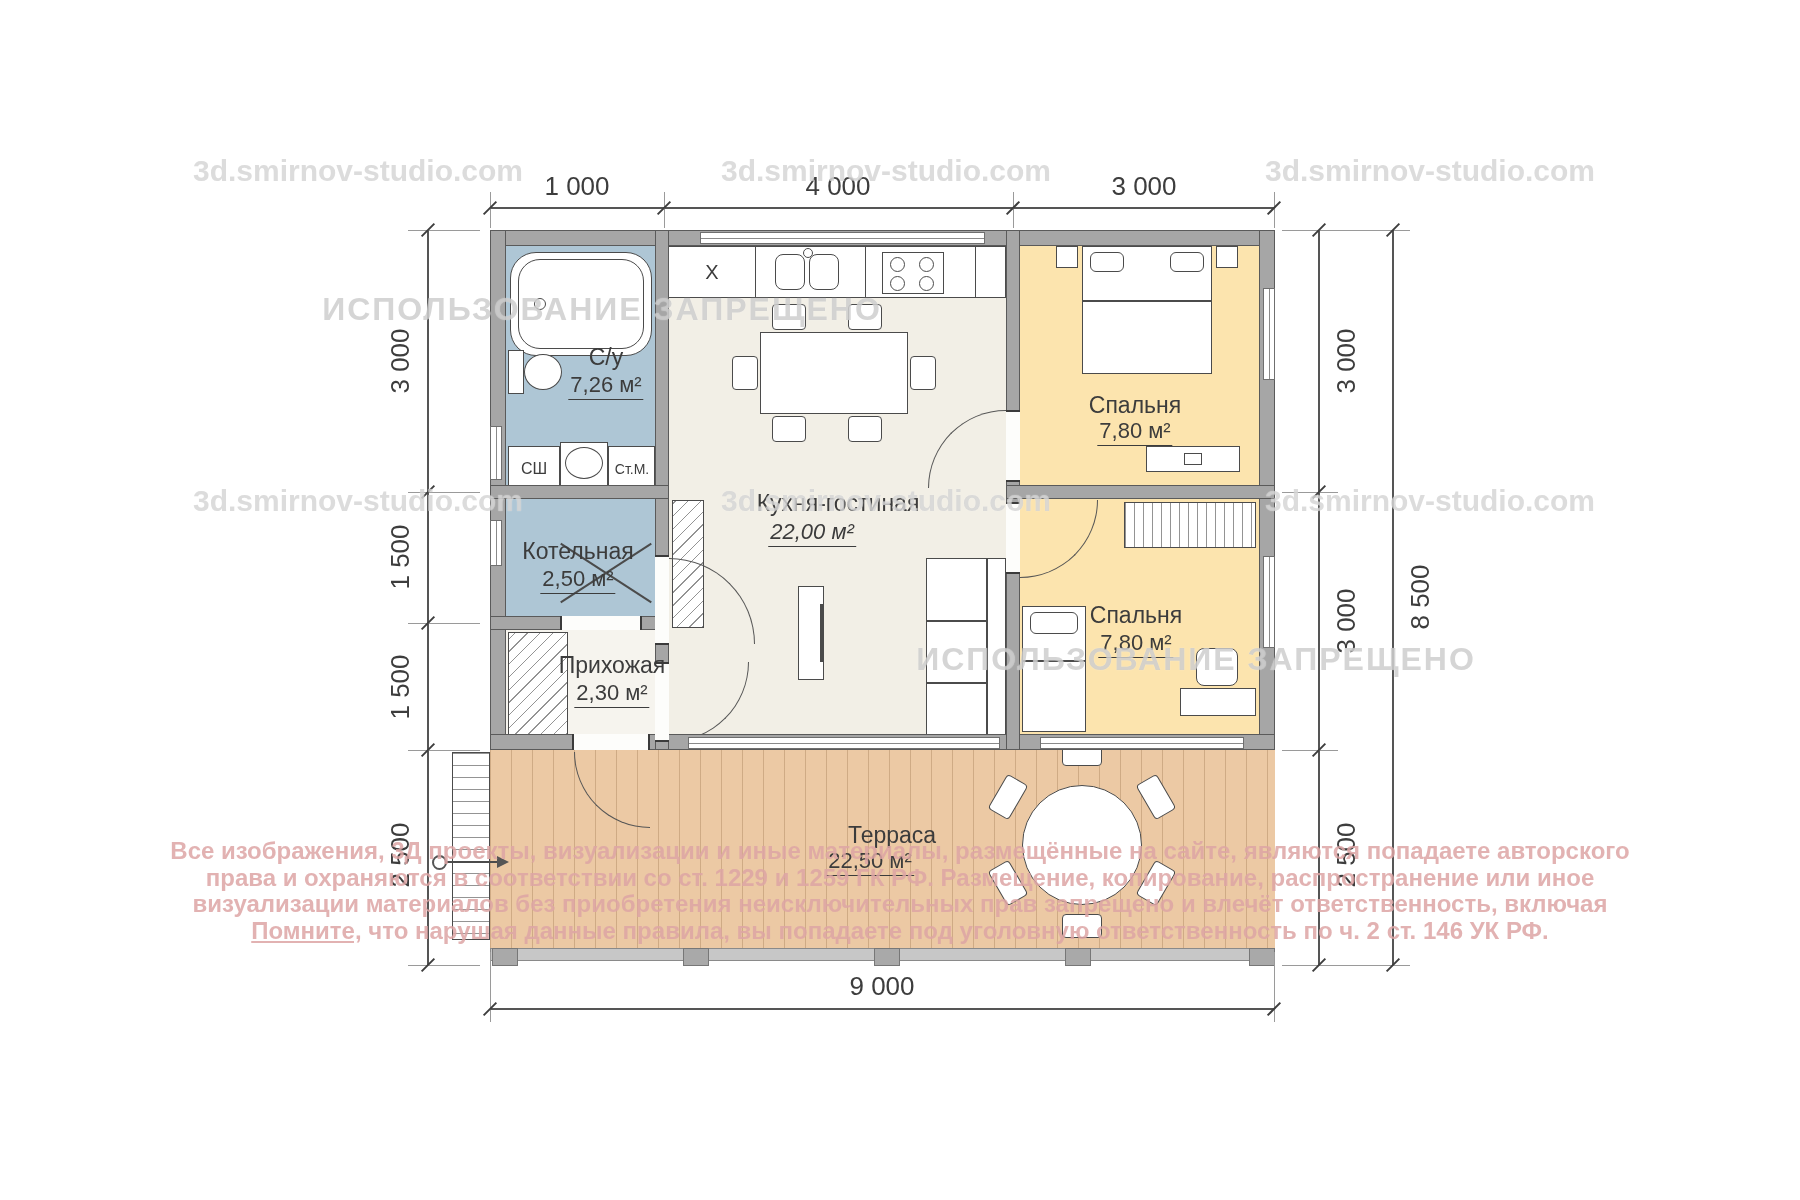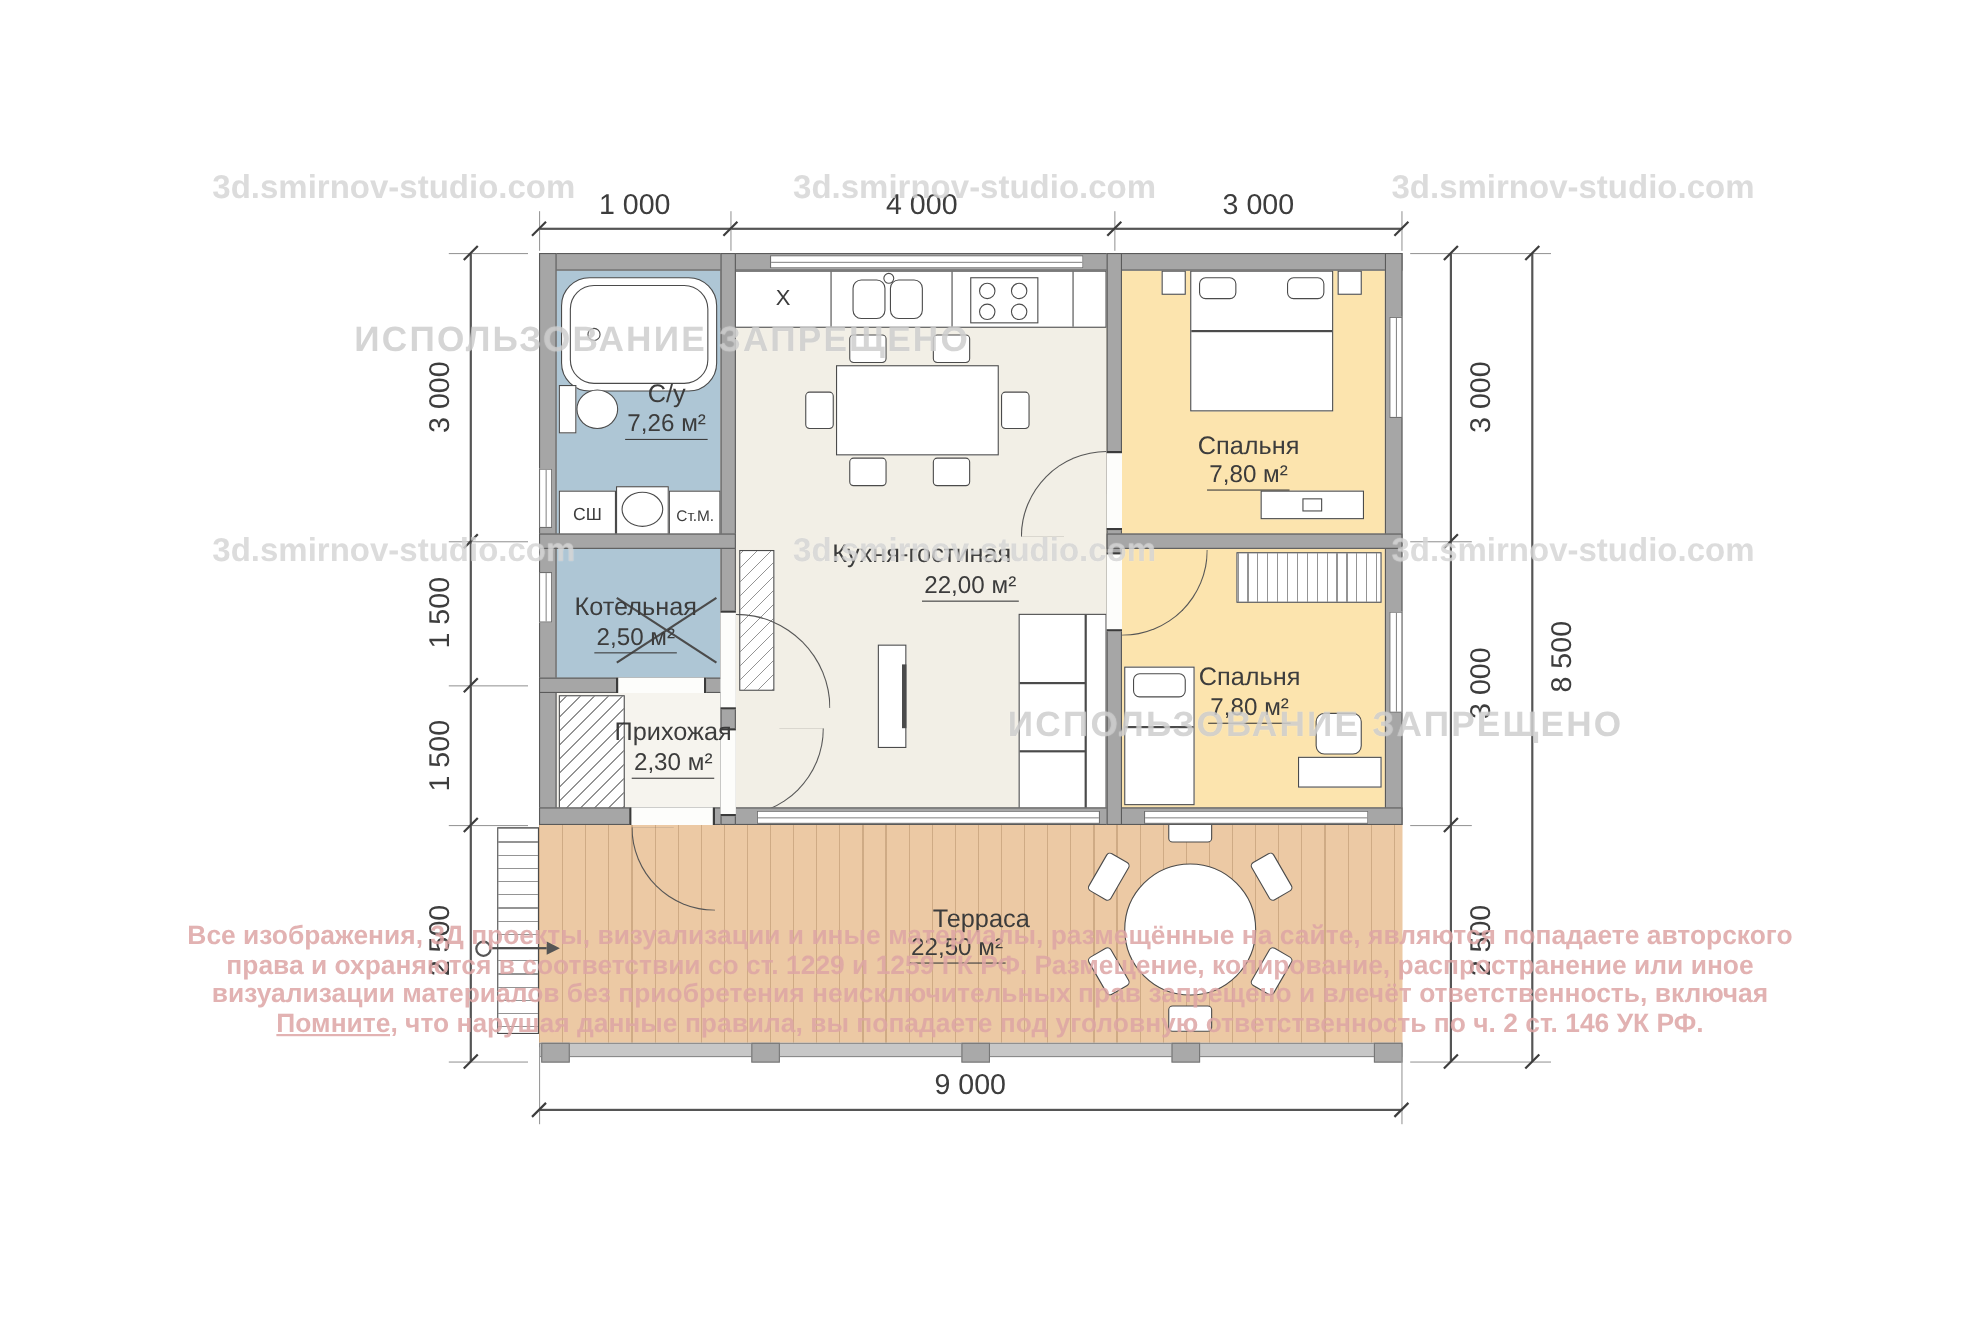--- a/index.html
+++ b/index.html
@@ -189,21 +189,21 @@
   <div class="gapV" style="left:1006px;top:410px;width:14px;height:72px;"></div>
   <div class="gapV" style="left:1006px;top:502px;width:14px;height:72px;"></div>
 
   <div class="lbl" style="left:606px;top:344px;">С/у</div>
   <div class="area" style="left:606px;top:372px;">7,26 м²</div>
   <div class="lbl" style="left:578px;top:538px;">Котельная</div>
   <div class="area" style="left:578px;top:566px;">2,50 м²</div>
   <div class="lbl" style="left:612px;top:652px;">Прихожая</div>
   <div class="area" style="left:612px;top:680px;">2,30 м²</div>
   <div class="lbl" style="left:838px;top:490px;">Кухня-гостиная</div>
-  <div class="area" style="left:882px;top:519px;">22,00 м²</div>
+  <div class="area" style="left:812px;top:519px;font-style:italic;">22,00 м²</div>
   <div class="lbl" style="left:1135px;top:392px;">Спальня</div>
   <div class="area" style="left:1135px;top:418px;">7,80 м²</div>
   <div class="lbl" style="left:1136px;top:602px;">Спальня</div>
   <div class="area" style="left:1136px;top:630px;">7,80 м²</div>
   <div class="lbl" style="left:870px;top:822px;z-index:6;margin-left:22px;">Терраса</div>
   <div class="area" style="left:870px;top:848px;z-index:6;">22,50 м²</div>
 
   <div class="small-lbl" style="left:534px;top:469px;">СШ</div>
   <div class="small-lbl" style="left:632px;top:469px;font-size:14px;">Ст.М.</div>
   <div class="small-lbl" style="left:712px;top:272px;font-size:20px;">Х</div>

